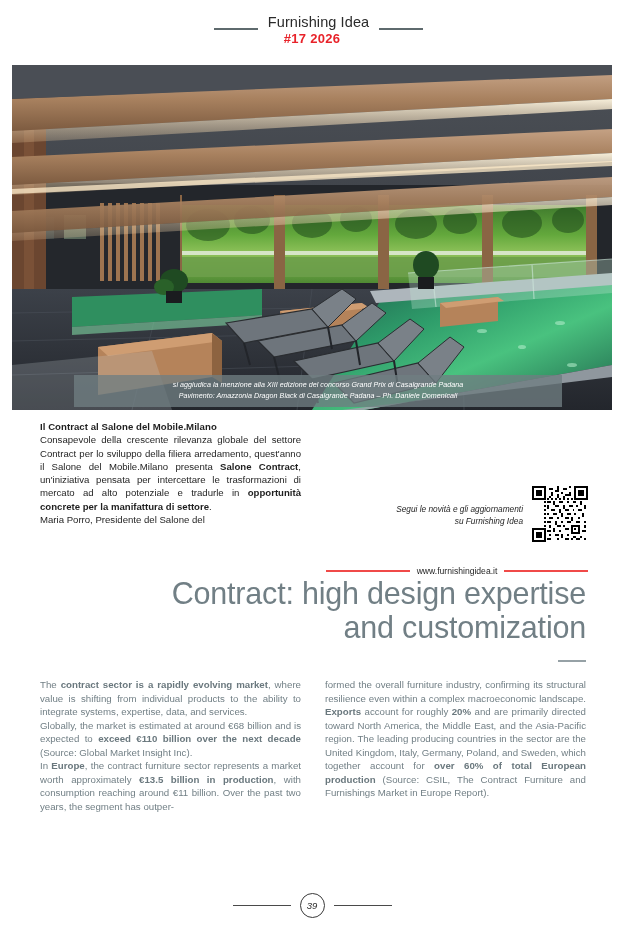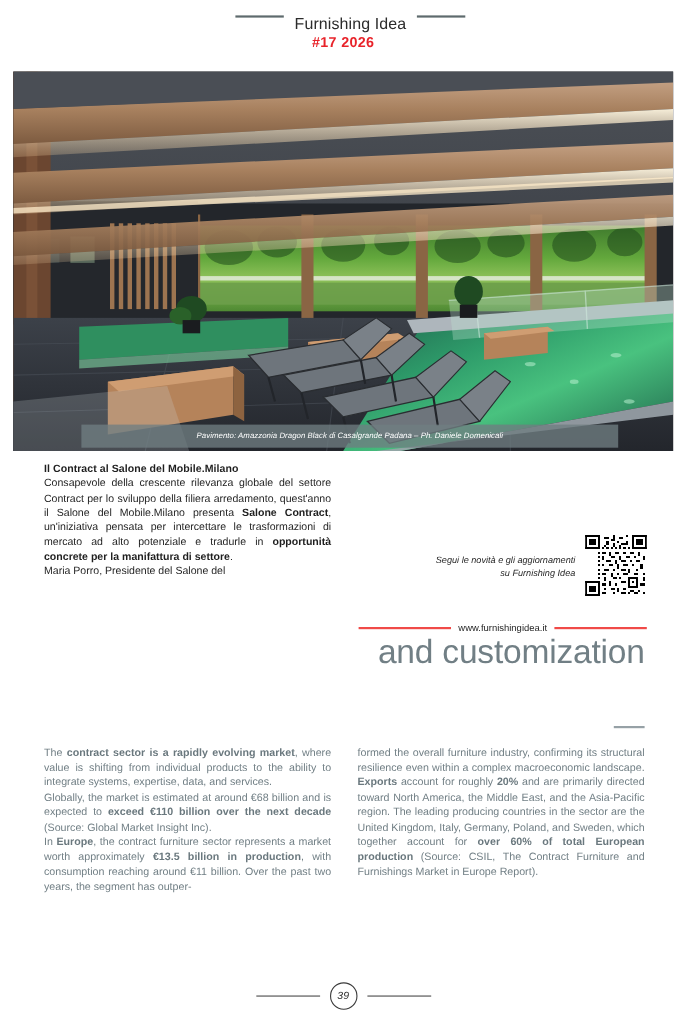--- a/index.html
+++ b/index.html
@@ -17,21 +17,21 @@
   }
 
   
   .masthead {
     position: absolute;
     top: 14px; left: 0; width: 624px;
     text-align: center;
   }
   .masthead-row {
     display: flex;
-    align-items: flex-start;
+    align-items: flex-end;
     justify-content: center;
     gap: 10px;
     padding-left: 13px;
   }
   .mast-rule {
     width: 44px;
     height: 2px;
     background: #5e6a6d;
   }
   .mast-title {
@@ -395,20 +395,21 @@
       <ellipse cx="414" cy="200" rx="13" ry="14" fill="#1f4a22"></ellipse>
       <rect x="406" y="212" width="16" height="12" fill="#1a1c1f"></rect>
     </g>
 
     <g opacity="0.22" fill="#cfd6dc">
       <polygon points="0,300 140,286 160,345 0,345"></polygon>
     </g>
   </svg>
 
   <div class="hero-caption">
+    <div>si aggiudica la menzione alla XIII edizione del concorso Grand Prix di Casalgrande Padana</div>
     <div>Pavimento: Amazzonia Dragon Black di Casalgrande Padana – Ph. Daniele Domenicali</div>
   </div>
 </div>
 
 <div class="it-cols">
   <div class="it-col">
     <div class="it-head">Il Contract al Salone del Mobile.Milano</div>
     <div class="it-body">Consapevole della crescente rilevanza globale del settore Contract per lo sviluppo della filiera arredamento, quest'anno il Salone del Mobile.Milano presenta <b>Salone Contract</b>, un'iniziativa pensata per intercettare le trasformazioni di mercato ad alto potenziale e tradurle in <b>opportunità concrete per la manifattura di settore</b>.<br>Maria Porro, Presidente del Salone del</div>
   </div>
 </div>
@@ -532,20 +533,21 @@
   </svg>
 </div>
 
 <div class="site-row">
   <span class="site-rule"></span>
   <span class="site-url">www.furnishingidea.it</span>
   <span class="site-rule"></span>
 </div>
 
 <div class="main-title">
+  <div>Contract: high design expertise</div>
   <div>and customization</div>
 </div>
 <div class="title-rule"></div>
 
 <div class="en-cols">
   <div class="en-col">
     <div class="en-body">The <b>contract sector is a rapidly evolving market</b>, where value is shifting from individual products to the ability to integrate systems, expertise, data, and services.<br>Globally, the market is estimated at around €68 billion and is expected to <b>exceed €110 billion over the next decade</b> (Source: Global Market Insight Inc).<br>In <b>Europe</b>, the contract furniture sector represents a market worth approximately <b>€13.5 billion in production</b>, with consumption reaching around €11 billion. Over the past two years, the segment has outper-</div>
   </div>
   <div class="en-col">
     <div class="en-body">formed the overall furniture industry, confirming its structural resilience even within a complex macroeconomic landscape. <b>Exports</b> account for roughly <b>20%</b> and are primarily directed toward North America, the Middle East, and the Asia-Pacific region. The leading producing countries in the sector are the United Kingdom, Italy, Germany, Poland, and Sweden, which together account for <b>over 60% of total European production</b> (Source: CSIL, The Contract Furniture and Furnishings Market in Europe Report).</div>

